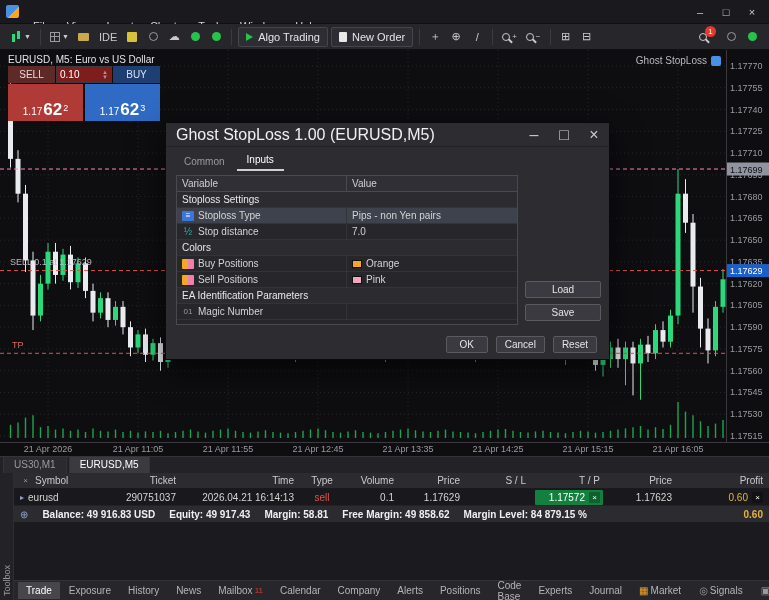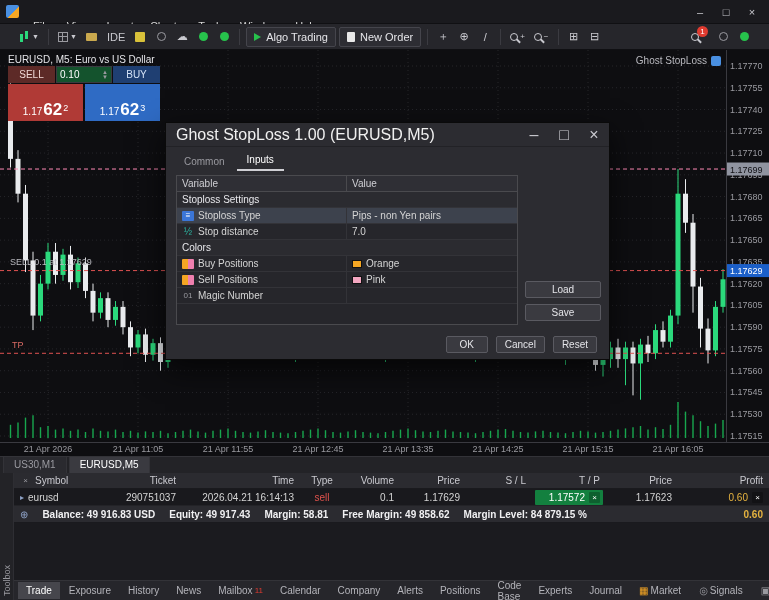--- a/index.html
+++ b/index.html
@@ -11,21 +11,21 @@
   .menubar { position:absolute; top:0; left:0; right:0; height:24px; background:#1a1a1e;
              display:flex; align-items:center; padding:0 4px; border-bottom:1px solid #101013; }
   .logo { width:13px; height:13px; margin:0 6px 0 2px; border-radius:2px;
           background:linear-gradient(135deg,#4a90e2 0 55%,#f5a623 55% 100%); }
   .menu { padding:3px 8px; color:#d8d8d8; cursor:default;margin-top:28px; }
   .win-controls { margin-left:auto; display:flex; }
   .win-btn { width:26px; text-align:center; color:#c9c9cf; padding:2px 0; }
 
   
   .toolbar { position:absolute; top:24px; left:0; right:0; height:26px; background:#26262b;
-             display:flex; align-items:center; gap:3px; padding:0 16px; border-bottom:1px solid #101013; }
+             display:flex; align-items:center; gap:3px; padding:0 8px; border-bottom:1px solid #101013; }
   .tbtn { min-width:18px; height:20px; display:inline-flex; align-items:center; justify-content:center;
           gap:2px; color:#c9c9cf; font-size:11px; padding:0 3px; border-radius:2px; }
   .tsep { width:1px; height:16px; background:#3b3b41; margin:0 3px; }
   .tool-push { margin-left:auto; }
   .raised { border:1px solid #45454c; background:#2d2d33; padding:0 7px; height:20px;
             display:inline-flex; align-items:center; gap:5px; color:#e4e4e8; border-radius:2px; }
   .play-ico { width:0; height:0; border-left:7px solid #27c24c;
               border-top:4px solid transparent; border-bottom:4px solid transparent; }
   .doc-ico { width:8px; height:10px; background:#e8e8e8; border-radius:1px; }
   .ico-candles { width:11px; height:12px;
@@ -50,21 +50,21 @@
   .chart-wrap { position:absolute; top:50px; left:0; width:769px; height:406px; background:#0e0e11; }
   .chart-wrap svg { position:absolute; top:0; left:0; }
   .symbol-label { position:absolute; top:4px; left:8px; color:#e4e4e8; font-size:10px; z-index:3; }
   .ea-label { position:absolute; top:5px; right:48px; color:#b8b8be; font-size:10px; z-index:3;
               display:flex; align-items:center; gap:4px; }
   .ea-ico { width:10px; height:10px; background:#4a90e2; border-radius:2px; }
 
   .oneclick { position:absolute; top:16px; left:8px; width:152px; z-index:3; font-size:10px; }
   .oc-row1 { display:flex; height:17px; gap:1px; }
   .oc-sell-sm { width:47px; background:#5d2a27; color:#f0d7d5; display:flex; align-items:center; justify-content:center; }
-  .oc-vol { width:56px; background:#14532d; border:1px solid #3a3a40; color:#fff;
+  .oc-vol { width:56px; background:#7f1d1d; border:1px solid #3a3a40; color:#fff;
             display:flex; align-items:center; justify-content:space-between; padding:0 3px; }
   .oc-spin { display:flex; flex-direction:column; font-size:6px; color:#9a9aa0; line-height:5px; }
   .oc-buy-sm { width:47px; background:#1f3f72; color:#d5e2f6; display:flex; align-items:center; justify-content:center; }
   .oc-row2 { display:flex; gap:2px; margin-top:1px; height:37px; }
   .oc-price { width:75px; color:#fff; display:flex; align-items:flex-end; justify-content:center;
               padding-bottom:3px; gap:1px; }
   .oc-price .sm { font-size:10px; line-height:13px; }
   .oc-price .big { font-size:17px; font-weight:bold; line-height:17px; }
   .oc-price .sup { font-size:9px; line-height:20px; vertical-align:top; }
   .oc-bid { background:#b03a36; }
@@ -701,20 +701,25 @@
       <div class="dcell var">
         <span class="picon pal"></span>
         <span>Sell Positions</span>
       </div>
       <div class="dcell">
         <span class="swatch" style="background: rgb(243, 166, 192);"></span>
         <span>Pink</span>
       </div>
     </div>
 
+    <div class="drow group">
+      <div class="dcell">
+          <span>EA Identification Parameters</span>
+        </div>
+    </div>
 
     <div class="drow">
       <div class="dcell var">
         <span class="picon magic">01</span>
         <span>Magic Number</span>
       </div>
     </div>
   </div>
 
   <div class="dbtn" style="left:359px; top:158px;">Load</div>

